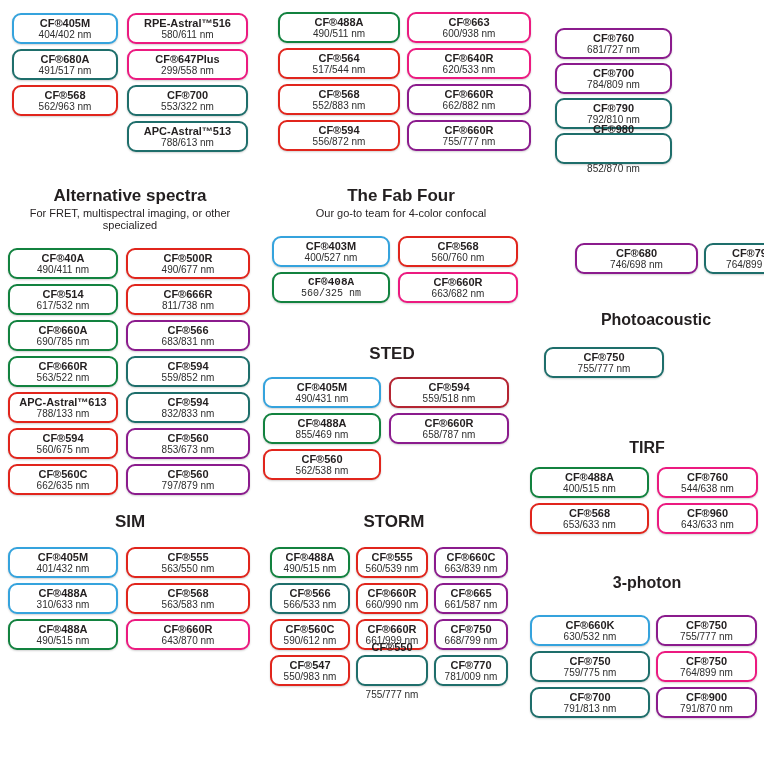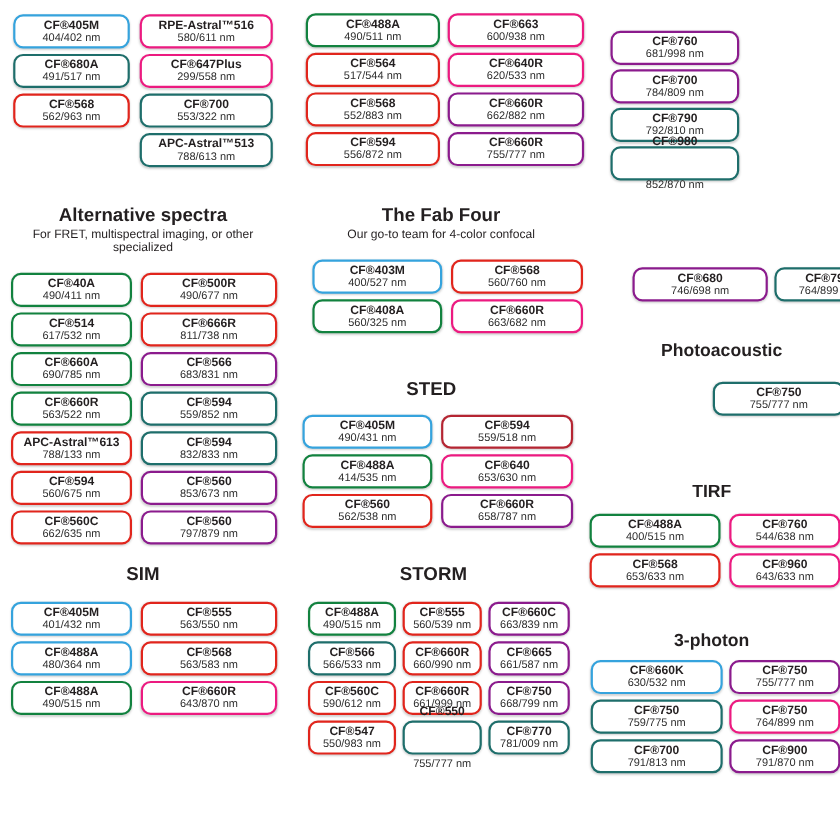--- a/index.html
+++ b/index.html
@@ -2,21 +2,21 @@
 <html><head>
 <meta charset="utf-8">
 <style>
   html,body{margin:0;padding:0;}
   body{
     width:764px;height:764px;background:#ffffff;position:relative;
     font-family:"Liberation Sans", sans-serif;color:#231f20;overflow:hidden;
   }
   .abs{position:absolute;}
   .col{display:flex;flex-direction:column;gap:5px;}
-  .cols{display:flex;justify-content:flex-end;}
+  .cols{display:flex;justify-content:flex-start;}
   .pill{
     background:#fff;border:2px solid #333;border-radius:9px;
     height:31px;box-sizing:border-box;display:flex;flex-direction:column;
     align-items:center;justify-content:center;line-height:1.12;
     box-shadow:0 1px 2px rgba(0,0,0,.18);
     padding:1px 2px;text-align:center;
   }
   .pill .name{font-weight:bold;font-size:11px;white-space:nowrap;}
   .pill .val{font-size:10px;white-space:nowrap;color:#2d2d2d;}
   .sec-title{font-weight:bold;font-size:17px;text-align:center;margin:0;}
@@ -97,21 +97,21 @@
         <span class="name">CF®660R</span>
         <span class="val">755/777 nm</span>
       </div>
     </div>
 </div>
 
 <div class="abs" style="left:555px;top:28px;">
   <div class="col" style="width:117px;gap:4px;">
       <div class="pill" style="border-color: rgb(139, 27, 141);">
         <span class="name">CF®760</span>
-        <span class="val">681/998 nm</span>
+        <span class="val">681/727 nm</span>
       </div>
       <div class="pill" style="border-color: rgb(139, 27, 141);">
         <span class="name">CF®700</span>
         <span class="val">784/809 nm</span>
       </div>
       <div class="pill" style="border-color: rgb(30, 110, 107);">
         <span class="name">CF®790</span>
         <span class="val">792/810 nm</span>
       </div>
       <div class="pill" style="border-color: rgb(30, 110, 107); gap: 28px;">
@@ -190,21 +190,21 @@
 
 <div class="abs" style="left:272px;top:186px;width:258px;">
   <div class="sec-title">The Fab Four</div>
   <div class="sec-sub">Our go-to team for 4-color confocal</div>
   <div class="cols" style="gap:8px;margin-top:17px;">
     <div class="col" style="width:118px;">
         <div class="pill" style="border-color: rgb(53, 163, 221);">
           <span class="name">CF®403M</span>
           <span class="val">400/527 nm</span>
         </div>
-        <div class="pill" style="border-color: rgb(18, 130, 63);">
+        <div class="pill" style="border-color: rgb(18, 130, 63); font-family: Liberation Mono, monospace;">
           <span class="name">CF®408A</span>
           <span class="val">560/325 nm</span>
         </div>
       </div>
     <div class="col" style="width:120px;">
         <div class="pill" style="border-color: rgb(225, 37, 28);">
           <span class="name">CF®568</span>
           <span class="val">560/760 nm</span>
         </div>
         <div class="pill" style="border-color: rgb(236, 26, 128);">
@@ -218,55 +218,51 @@
 <div class="abs" style="left:263px;top:344px;width:258px;">
   <div class="sec-title">STED</div>
   <div class="cols" style="gap:8px;margin-top:13px;">
     <div class="col" style="width:118px;">
         <div class="pill" style="border-color: rgb(53, 163, 221);">
           <span class="name">CF®405M</span>
           <span class="val">490/431 nm</span>
         </div>
         <div class="pill" style="border-color: rgb(18, 130, 63);">
           <span class="name">CF®488A</span>
-          <span class="val">414/535 nm</span>
+          <span class="val">855/469 nm</span>
         </div>
         <div class="pill" style="border-color: rgb(225, 37, 28);">
           <span class="name">CF®560</span>
           <span class="val">562/538 nm</span>
         </div>
       </div>
     <div class="col" style="width:120px;">
         <div class="pill" style="border-color: rgb(181, 37, 50);">
           <span class="name">CF®594</span>
           <span class="val">559/518 nm</span>
-        </div>
-        <div class="pill" style="border-color: rgb(236, 26, 128);">
-          <span class="name">CF®640</span>
-          <span class="val">653/630 nm</span>
         </div>
         <div class="pill" style="border-color: rgb(139, 27, 141);">
           <span class="name">CF®660R</span>
           <span class="val">658/787 nm</span>
         </div>
       </div>
   </div>
 </div>
 
 <div class="abs" style="left:8px;top:512px;width:244px;">
   <div class="sec-title">SIM</div>
   <div class="cols" style="gap:8px;margin-top:15px;">
     <div class="col" style="width:110px;">
         <div class="pill" style="border-color: rgb(53, 163, 221);">
           <span class="name">CF®405M</span>
           <span class="val">401/432 nm</span>
         </div>
         <div class="pill" style="border-color: rgb(53, 163, 221);">
           <span class="name">CF®488A</span>
-          <span class="val">480/364 nm</span>
+          <span class="val">310/633 nm</span>
         </div>
         <div class="pill" style="border-color: rgb(18, 130, 63);">
           <span class="name">CF®488A</span>
           <span class="val">490/515 nm</span>
         </div>
       </div>
     <div class="col" style="width:124px;">
         <div class="pill" style="border-color: rgb(225, 37, 28);">
           <span class="name">CF®555</span>
           <span class="val">563/550 nm</span>
@@ -389,21 +385,21 @@
         <div class="pill" style="border-color: rgb(236, 26, 128);">
           <span class="name">CF®960</span>
           <span class="val">643/633 nm</span>
         </div>
       </div>
   </div>
 </div>
 
 <div class="abs" style="left:530px;top:573px;width:234px;">
   <div class="sec-title small">3-photon</div>
-  <div class="cols" style="gap:6px;margin-top:8px;">
+  <div class="cols" style="gap:6px;margin-top:23px;">
     <div class="col" style="width:120px;">
         <div class="pill" style="border-color: rgb(53, 163, 221);">
           <span class="name">CF®660K</span>
           <span class="val">630/532 nm</span>
         </div>
         <div class="pill" style="border-color: rgb(30, 110, 107);">
           <span class="name">CF®750</span>
           <span class="val">759/775 nm</span>
         </div>
         <div class="pill" style="border-color: rgb(30, 110, 107);">

